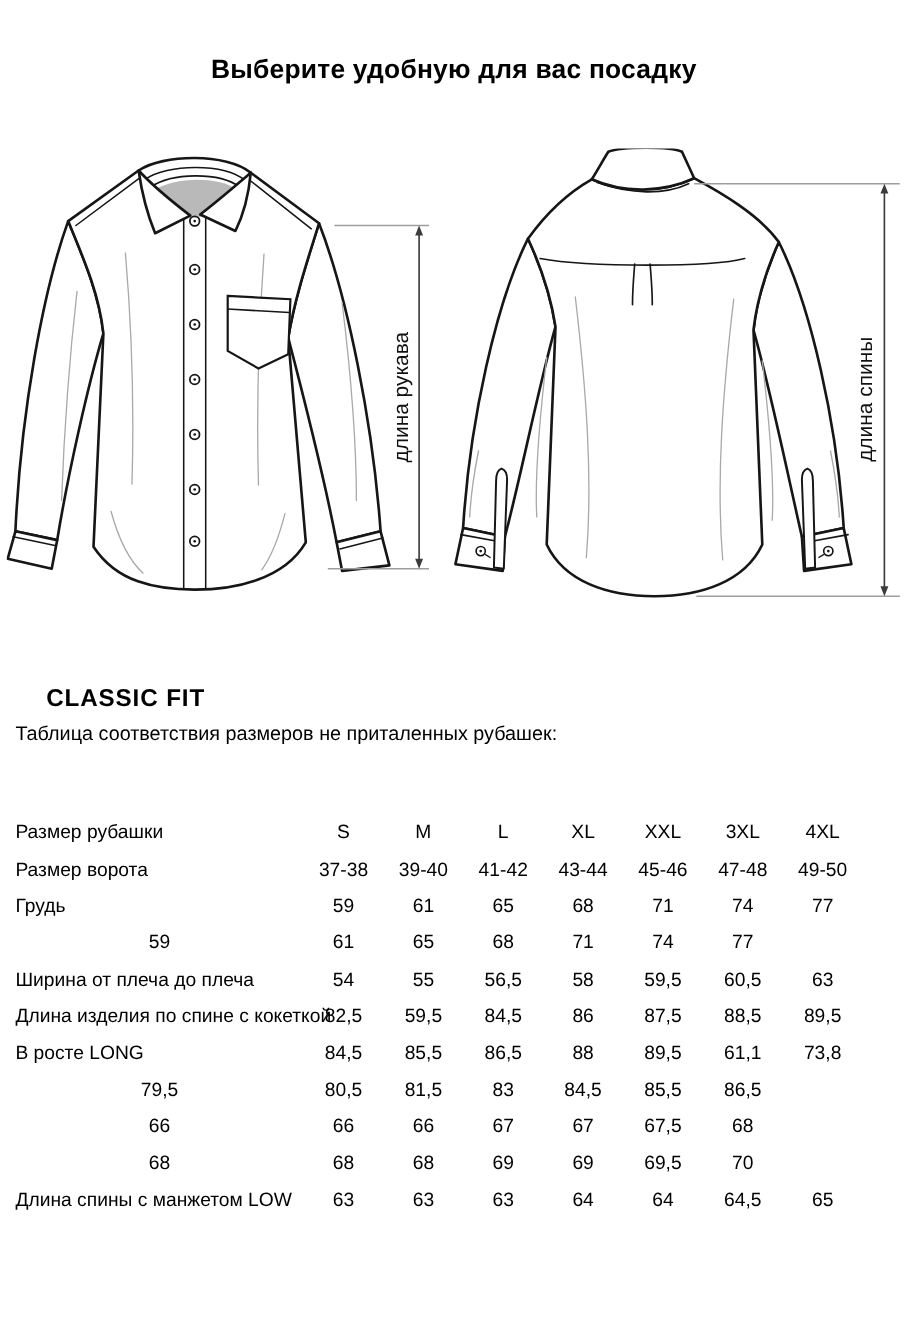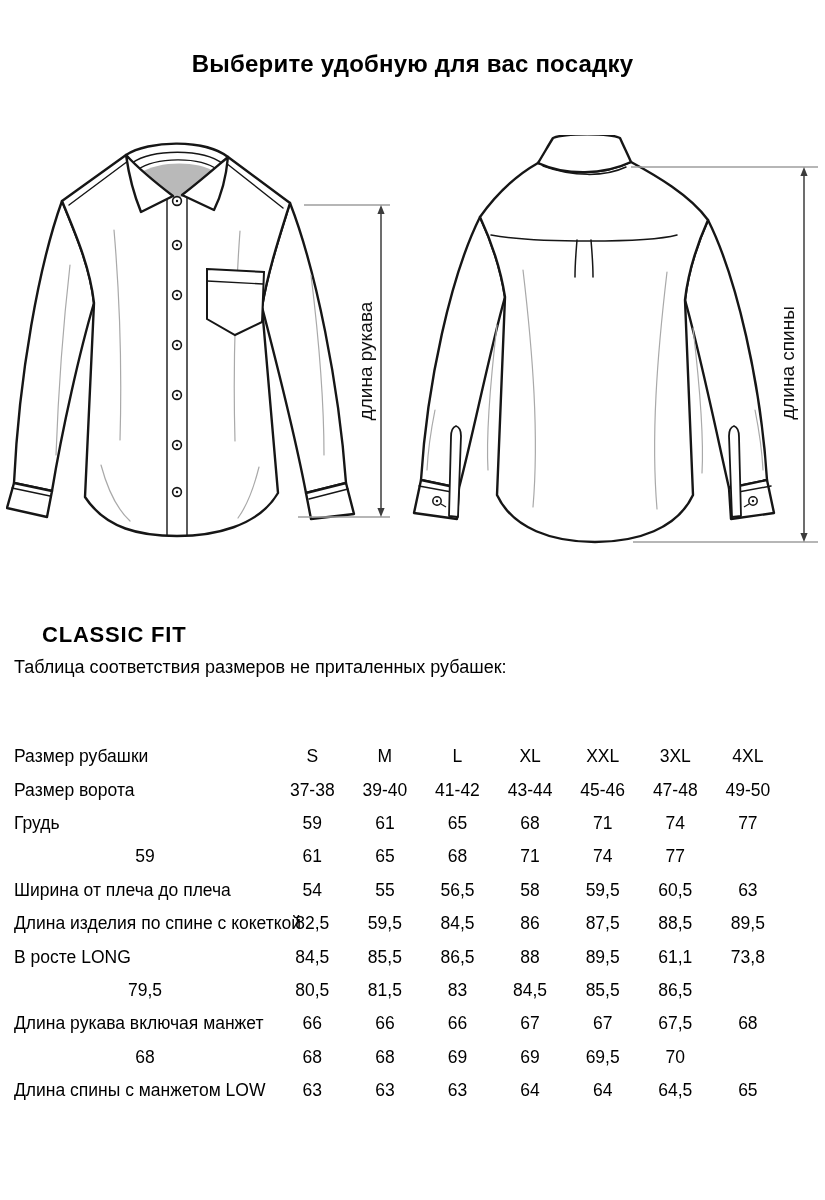--- a/index.html
+++ b/index.html
@@ -253,21 +253,20 @@
       <div class="size-row">
         <span class="cell">79,5</span>
         <span class="cell">80,5</span>
         <span class="cell">81,5</span>
         <span class="cell">83</span>
         <span class="cell">84,5</span>
         <span class="cell">85,5</span>
         <span class="cell">86,5</span>
       </div>
       <div class="size-row">
-        <span class="row-label">Длина рукава включая манжет</span>
         <span class="cell">66</span>
         <span class="cell">66</span>
         <span class="cell">66</span>
         <span class="cell">67</span>
         <span class="cell">67</span>
         <span class="cell">67,5</span>
         <span class="cell">68</span>
       </div>
       <div class="size-row">
         <span class="cell">68</span>

